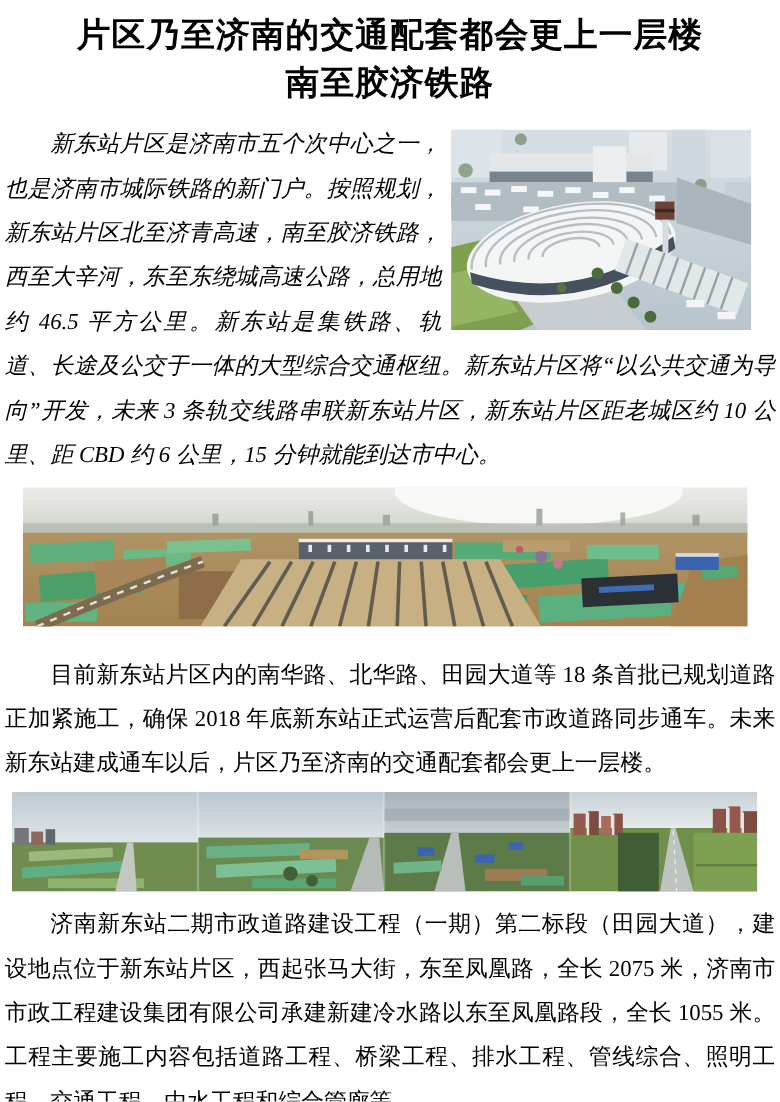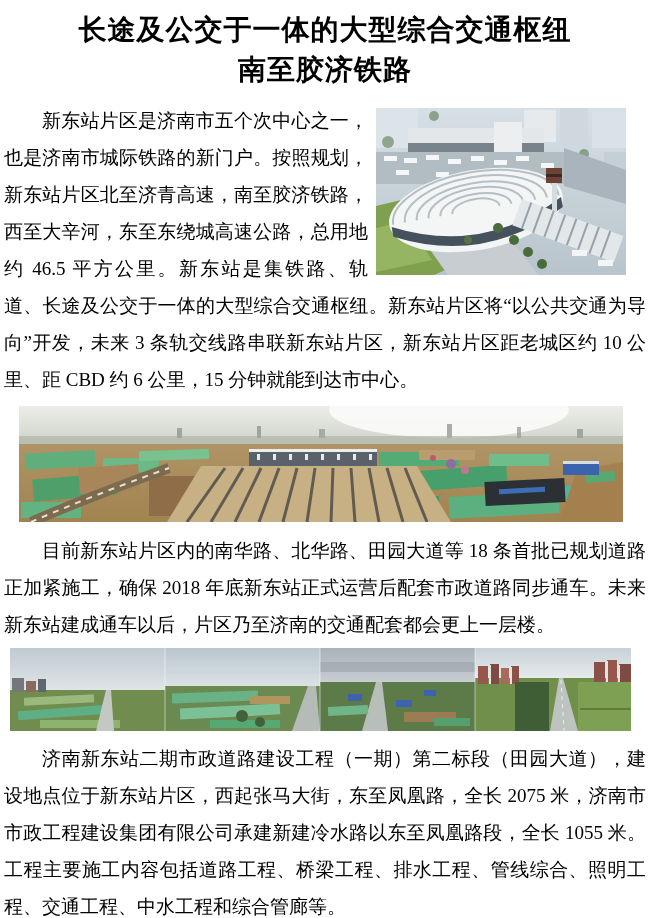--- a/index.html
+++ b/index.html
@@ -10,39 +10,39 @@
   .page{width:650px;height:918px;box-sizing:border-box;padding:0 4px;}
   h1.doc-title{
     margin:10px 0 0 0;font-size:28px;line-height:40px;font-weight:bold;
     text-align:center;letter-spacing:1px;
   }
   h1.doc-title span{display:block;}
   p.body-para{
     margin:0;font-size:19px;line-height:37px;text-align:justify;
     text-indent:2em;word-break:break-all;
   }
-  #para-1{margin-top:12px;}
-  #para-2{margin-top:10px;}
+  #para-1{margin-top:12px;font-style:italic;}
+  #para-2{margin-top:22px;}
   #para-3{margin-top:9px;}
   .float-photo{
     float:right;width:250px;height:167px;margin:6px 20px 8px 8px;
     text-indent:0;display:block;
   }
   figure{margin:0;padding:0;}
   .photo-2{width:604px;height:116px;margin:8px 0 0 15px;}
   .photo-3{width:621px;height:83px;margin:5px 0 0 6px;}
   svg{display:block;}
 </style>
 </head>
 <body>
 
 <div class="page">
 
   <h1 class="doc-title">
-    <span>长途及公交于一体的大型综合交通枢纽</span>
+    <span>片区乃至济南的交通配套都会更上一层楼</span>
     <span>南至胶济铁路</span>
   </h1>
 
   <p class="body-para" id="para-1">
     <span class="float-photo">
 
       <svg viewBox="0 0 250 167" width="250" height="167">
         <defs>
           <linearGradient id="p1sky" x1="0" y1="0" x2="0" y2="1">
             <stop offset="0" stop-color="#d6dfe5"></stop>

